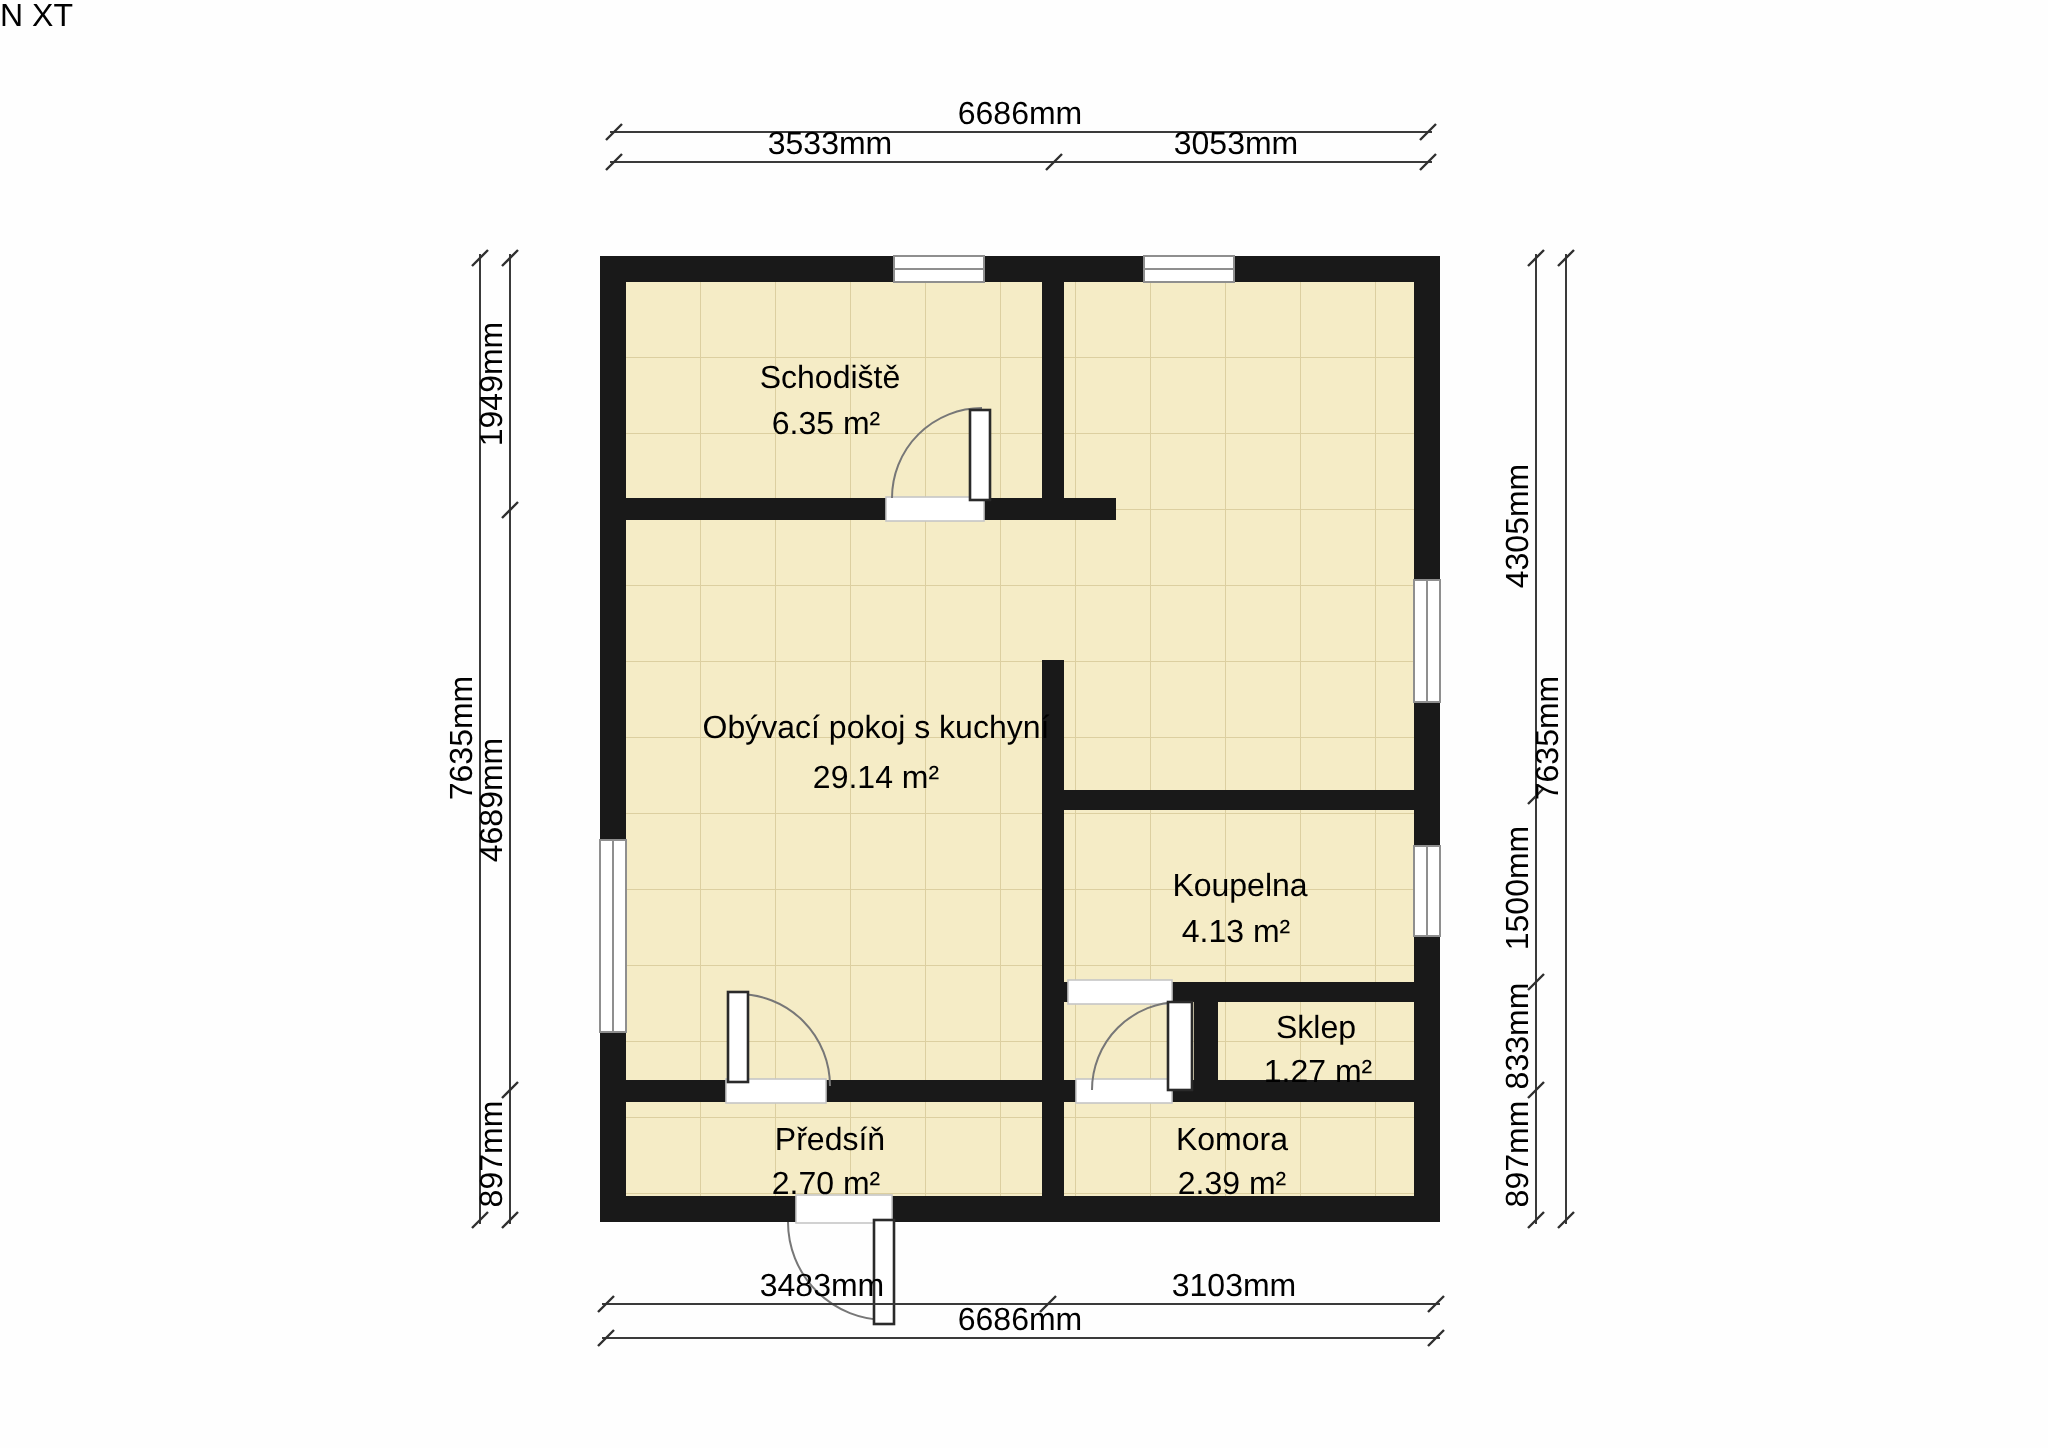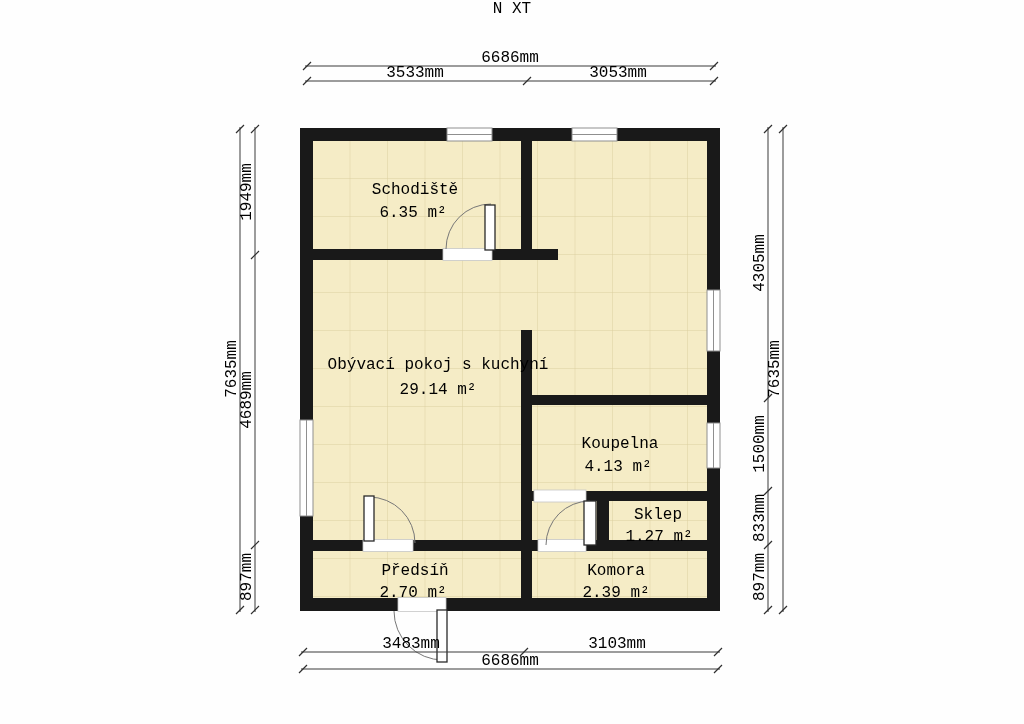--- a/index.html
+++ b/index.html
@@ -1,17 +1,17 @@
 <!DOCTYPE html>
 <html><head>
 <meta charset="utf-8">
 <style>
   html,body{margin:0;padding:0;background:#fff;}
   .stage{position:relative;width:1024px;height:724px;overflow:hidden;
-         font-family:Liberation Mono, monospace;background:#fefefe;text-align:center;}
+         font-family:Liberation Sans, sans-serif;background:#fefefe;}
   .corner-tl{position:absolute;left:0;top:0;width:180px;height:170px;
 [O    background:radial-gradient(circle at 0 0,#e9e9e8 0%,rgba(255,255,255,0) 72%);opacity:.75;}
   .bottom-band{position:absolute;left:0;bottom:0;width:100%;height:20px;
     background:linear-gradient(to top,#e2e2e1,rgba(255,255,255,0));opacity:.85;}
   
   .next-logo{position:absolute;left:702px;top:20px;display:flex;align-items:flex-end;
     color:#dedede;font-weight:700;font-size:47px;letter-spacing:5px;line-height:1;}
   .next-logo .lt{display:block;}
   .ering{position:relative;width:17px;height:17px;border:9px solid #dedede;border-radius:50%;
     margin:0 6px 3px 4px;}

